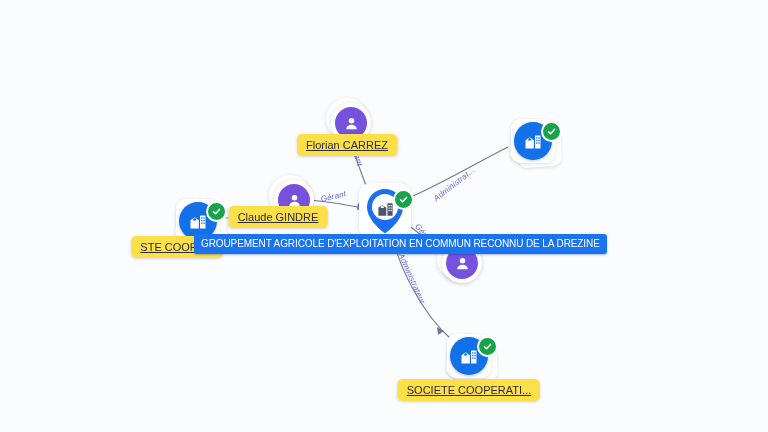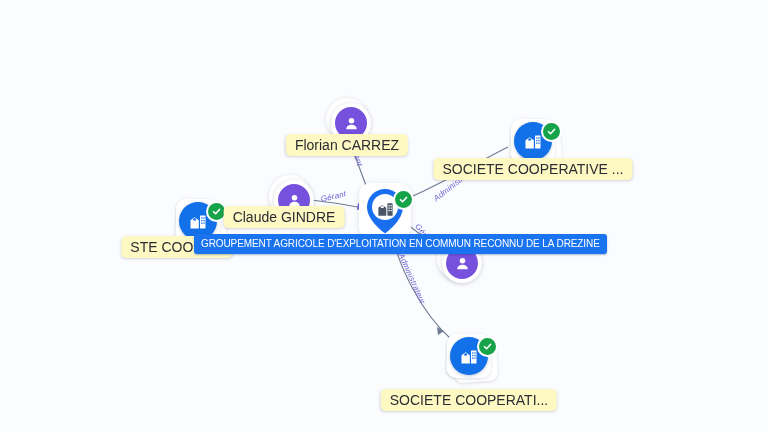--- a/index.html
+++ b/index.html
@@ -92,29 +92,30 @@
     background: #16a34a;
     border: 2px solid #ffffff;
     display: flex;
     align-items: center;
     justify-content: center;
   }
 
   
   .node-label {
     position: absolute;
-    background: #fef9c3;
+    background: #fde047;
     color: #2c2c34;
-    font-size: 14px;
+    font-size: 11px;
     line-height: 14px;
     padding: 4px 9px;
     border-radius: 5px;
     white-space: nowrap;
     box-shadow: 0 1px 3px rgba(60,70,90,0.22);
     transform: translateX(-50%);
+    text-decoration: underline;
   }
 
   .main-label {
     position: absolute;
     left: 194px;
     top: 234px;
     background: #1a73ef;
     color: #ffffff;
     font-size: 10px;
     line-height: 14px;
@@ -207,32 +208,31 @@
         <rect x="15.8" y="13.8" width="1.6" height="1.6" fill="#1271e8"></rect>
         <rect x="18.4" y="13.8" width="1.6" height="1.6" fill="#1271e8"></rect>
       </svg>
     </div>
     <div class="check-badge">
       <svg width="9" height="9" viewBox="0 0 24 24" fill="none" stroke="#ffffff" stroke-width="4.2" stroke-linecap="round" stroke-linejoin="round">
         <path d="M4 12.5 L9.5 18 L20 6.5"></path>
       </svg>
     </div>
   </div>
-  <div class="node-label z-lab" style="left:533px; top:158px;">SOCIETE COOPERATIVE ...</div>
 
   <div class="node z-node" style="left:290px; top:196px;">
     <div class="person-ring"></div>
     <div class="person-circle">
       <svg width="17" height="17" viewBox="0 0 24 24" fill="#ffffff">
         <circle cx="12" cy="8" r="3.9"></circle>
         <path d="M4.6 20c0-4.1 3.3-6.3 7.4-6.3s7.4 2.2 7.4 6.3z"></path>
       </svg>
     </div>
   </div>
-  <div class="node-label z-lab" style="left:284px; top:206px;">Claude GINDRE</div>
+  <div class="node-label z-lab" style="left:278px; top:206px;">Claude GINDRE</div>
 
   <div class="node z-node" style="left:198px; top:221px;">
     <div class="stack s2"></div>
     <div class="stack s1"></div>
     <div class="stack s3"></div>
     <div class="company-circle">
       <svg width="20" height="20" viewBox="0 0 24 24" fill="#ffffff">
         <path d="M3 21V11l5-3.4L13 11v10z"></path>
         <path d="M6.2 9.6 L8 8.3 L9.8 9.6 L9.8 11.4 L6.2 11.4 z" fill="#1271e8"></path>
         <rect x="14.4" y="5.5" width="6.6" height="15.5" rx="0.6"></rect>
@@ -278,21 +278,21 @@
         <rect x="15.8" y="13.8" width="1.6" height="1.6" fill="#1271e8"></rect>
         <rect x="18.4" y="13.8" width="1.6" height="1.6" fill="#1271e8"></rect>
       </svg>
     </div>
     <div class="check-badge">
       <svg width="9" height="9" viewBox="0 0 24 24" fill="none" stroke="#ffffff" stroke-width="4.2" stroke-linecap="round" stroke-linejoin="round">
         <path d="M4 12.5 L9.5 18 L20 6.5"></path>
       </svg>
     </div>
   </div>
-  <div class="node-label z-lab" style="left:469px; top:389px;">SOCIETE COOPERATI...</div>
+  <div class="node-label z-lab" style="left:469px; top:379px;">SOCIETE COOPERATI...</div>
 
   <div class="node z-node" style="left:385px; top:211px;">
 
     <div style="position:absolute; left:-26px; top:-28px; width:52px; height:56px; border-radius:12px; background:#ffffff; box-shadow:0 1px 5px rgba(60,70,90,0.16);"></div>
 
     <svg style="position:absolute; left:-20px; top:-24px;" width="40" height="48" viewBox="0 0 40 48">
       <path d="M20 2 C10.1 2 2 10.1 2 20 c0 12.3 14.2 23.6 17.1 25.8 a1.5 1.5 0 0 0 1.8 0 C23.8 43.6 38 32.3 38 20 38 10.1 29.9 2 20 2 z" fill="#1a6ef0"></path>
       <circle cx="20" cy="20" r="13" fill="#ffffff"></circle>
     </svg>
 

